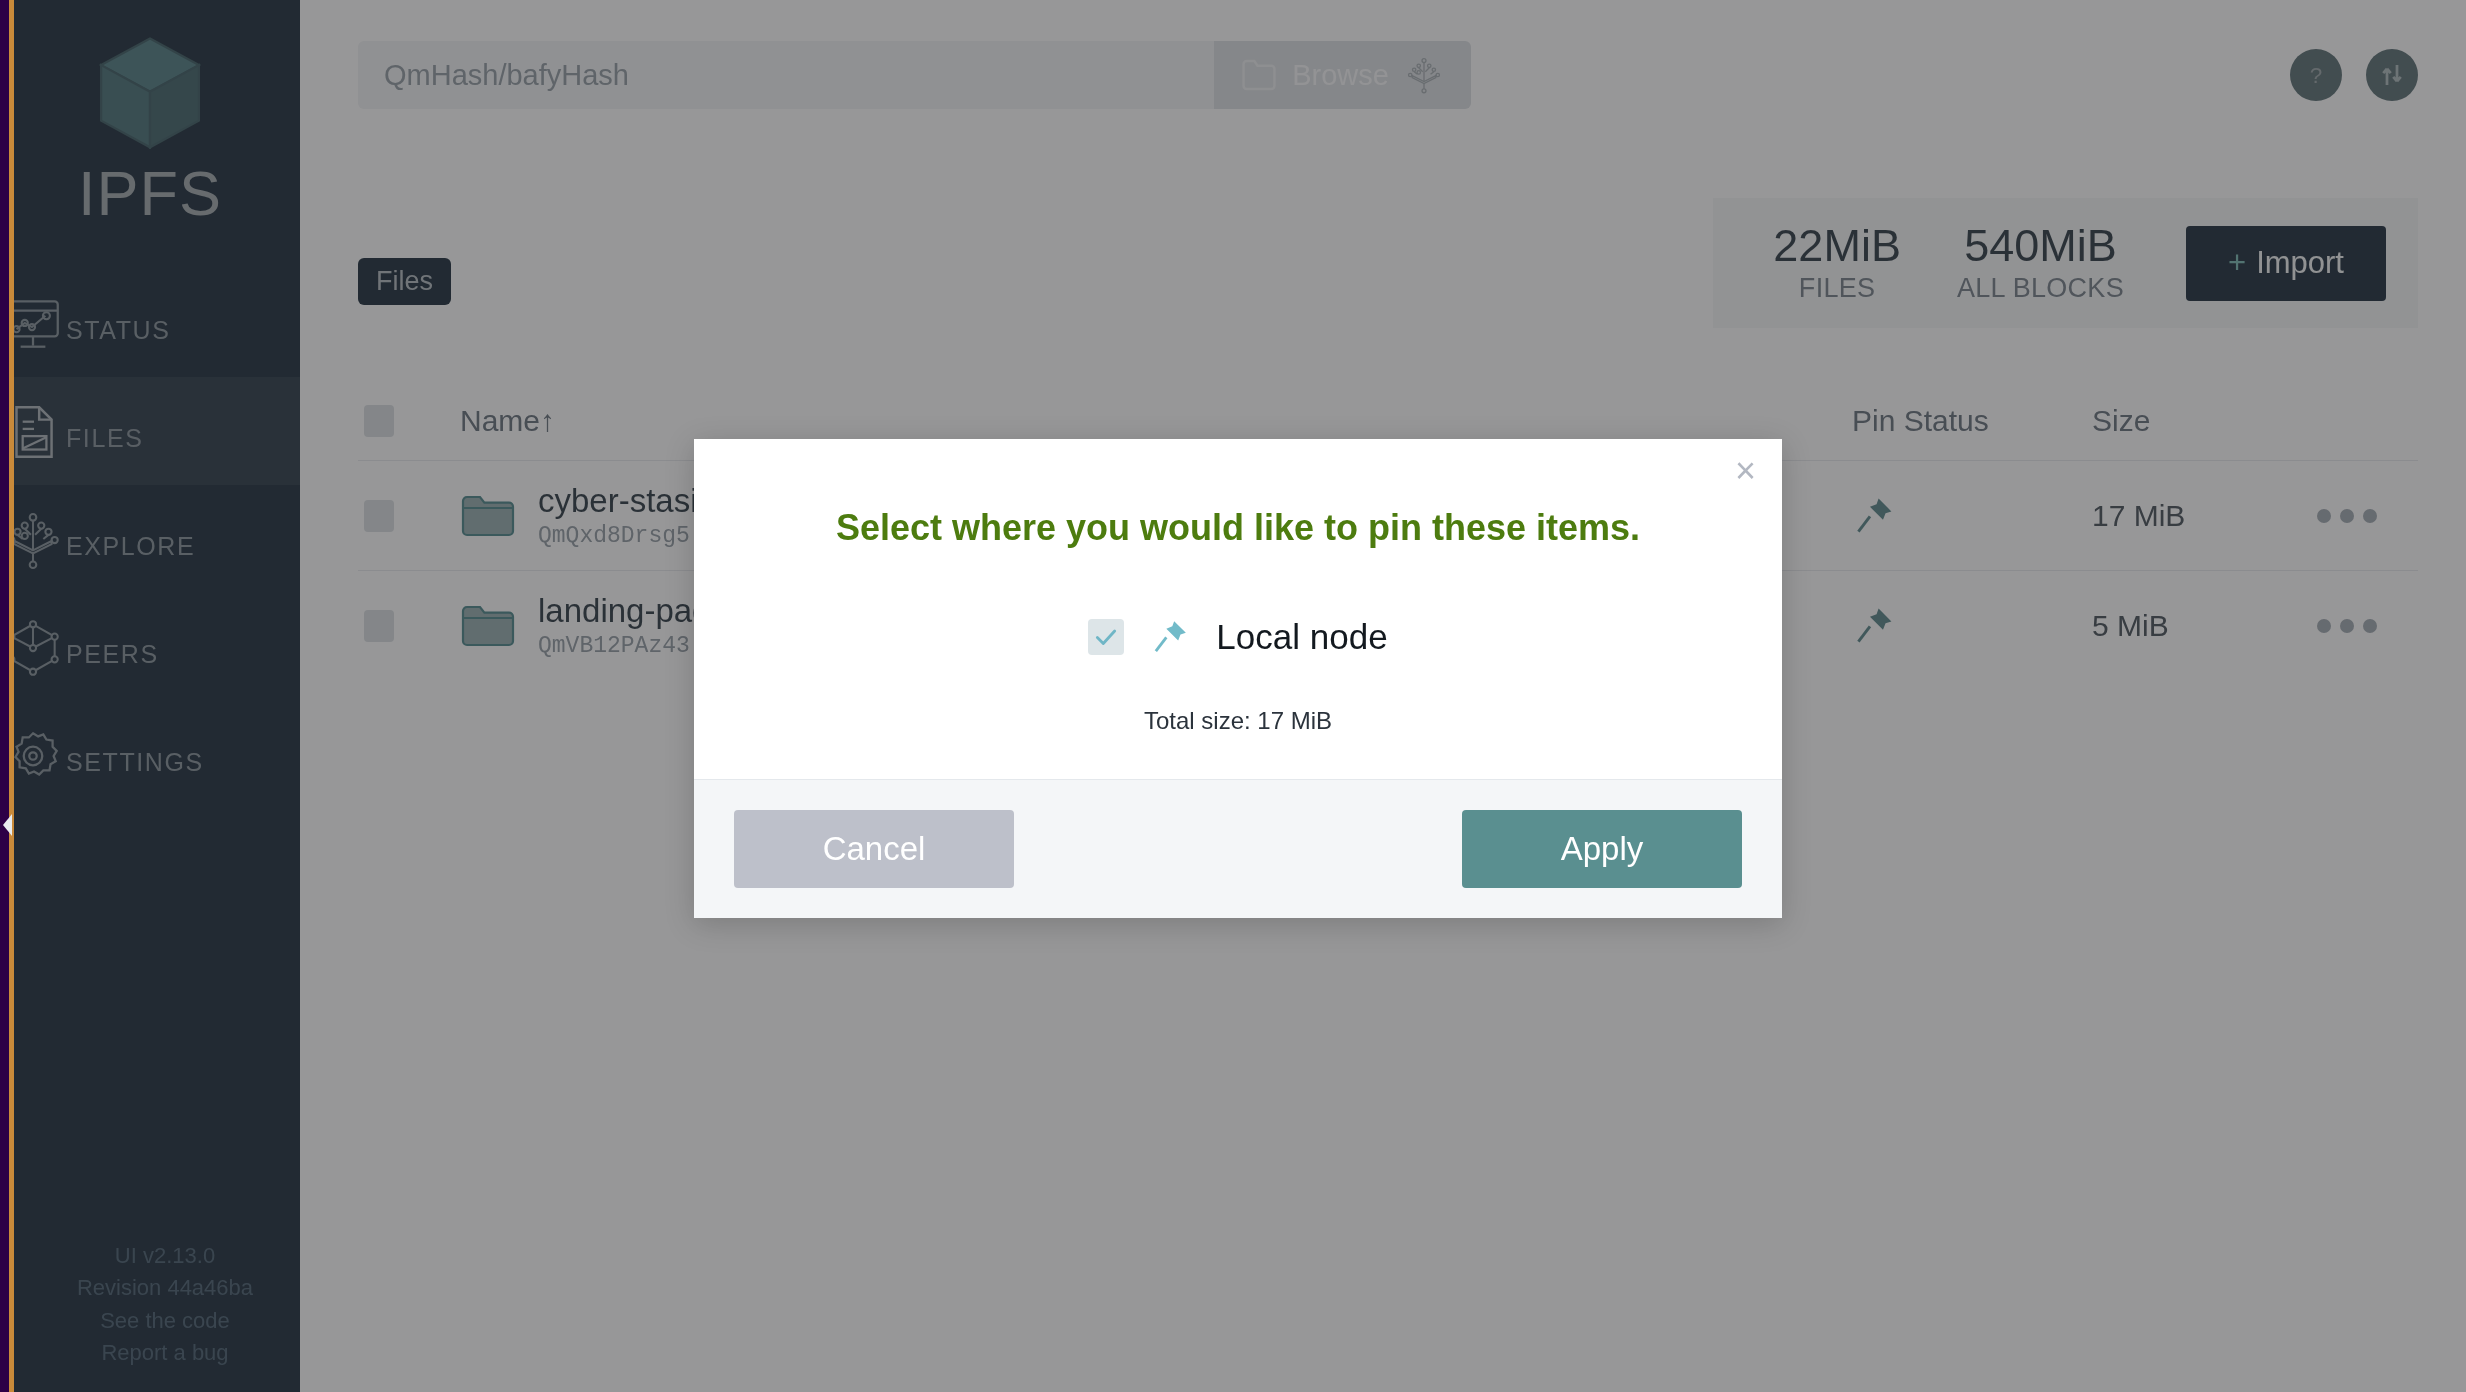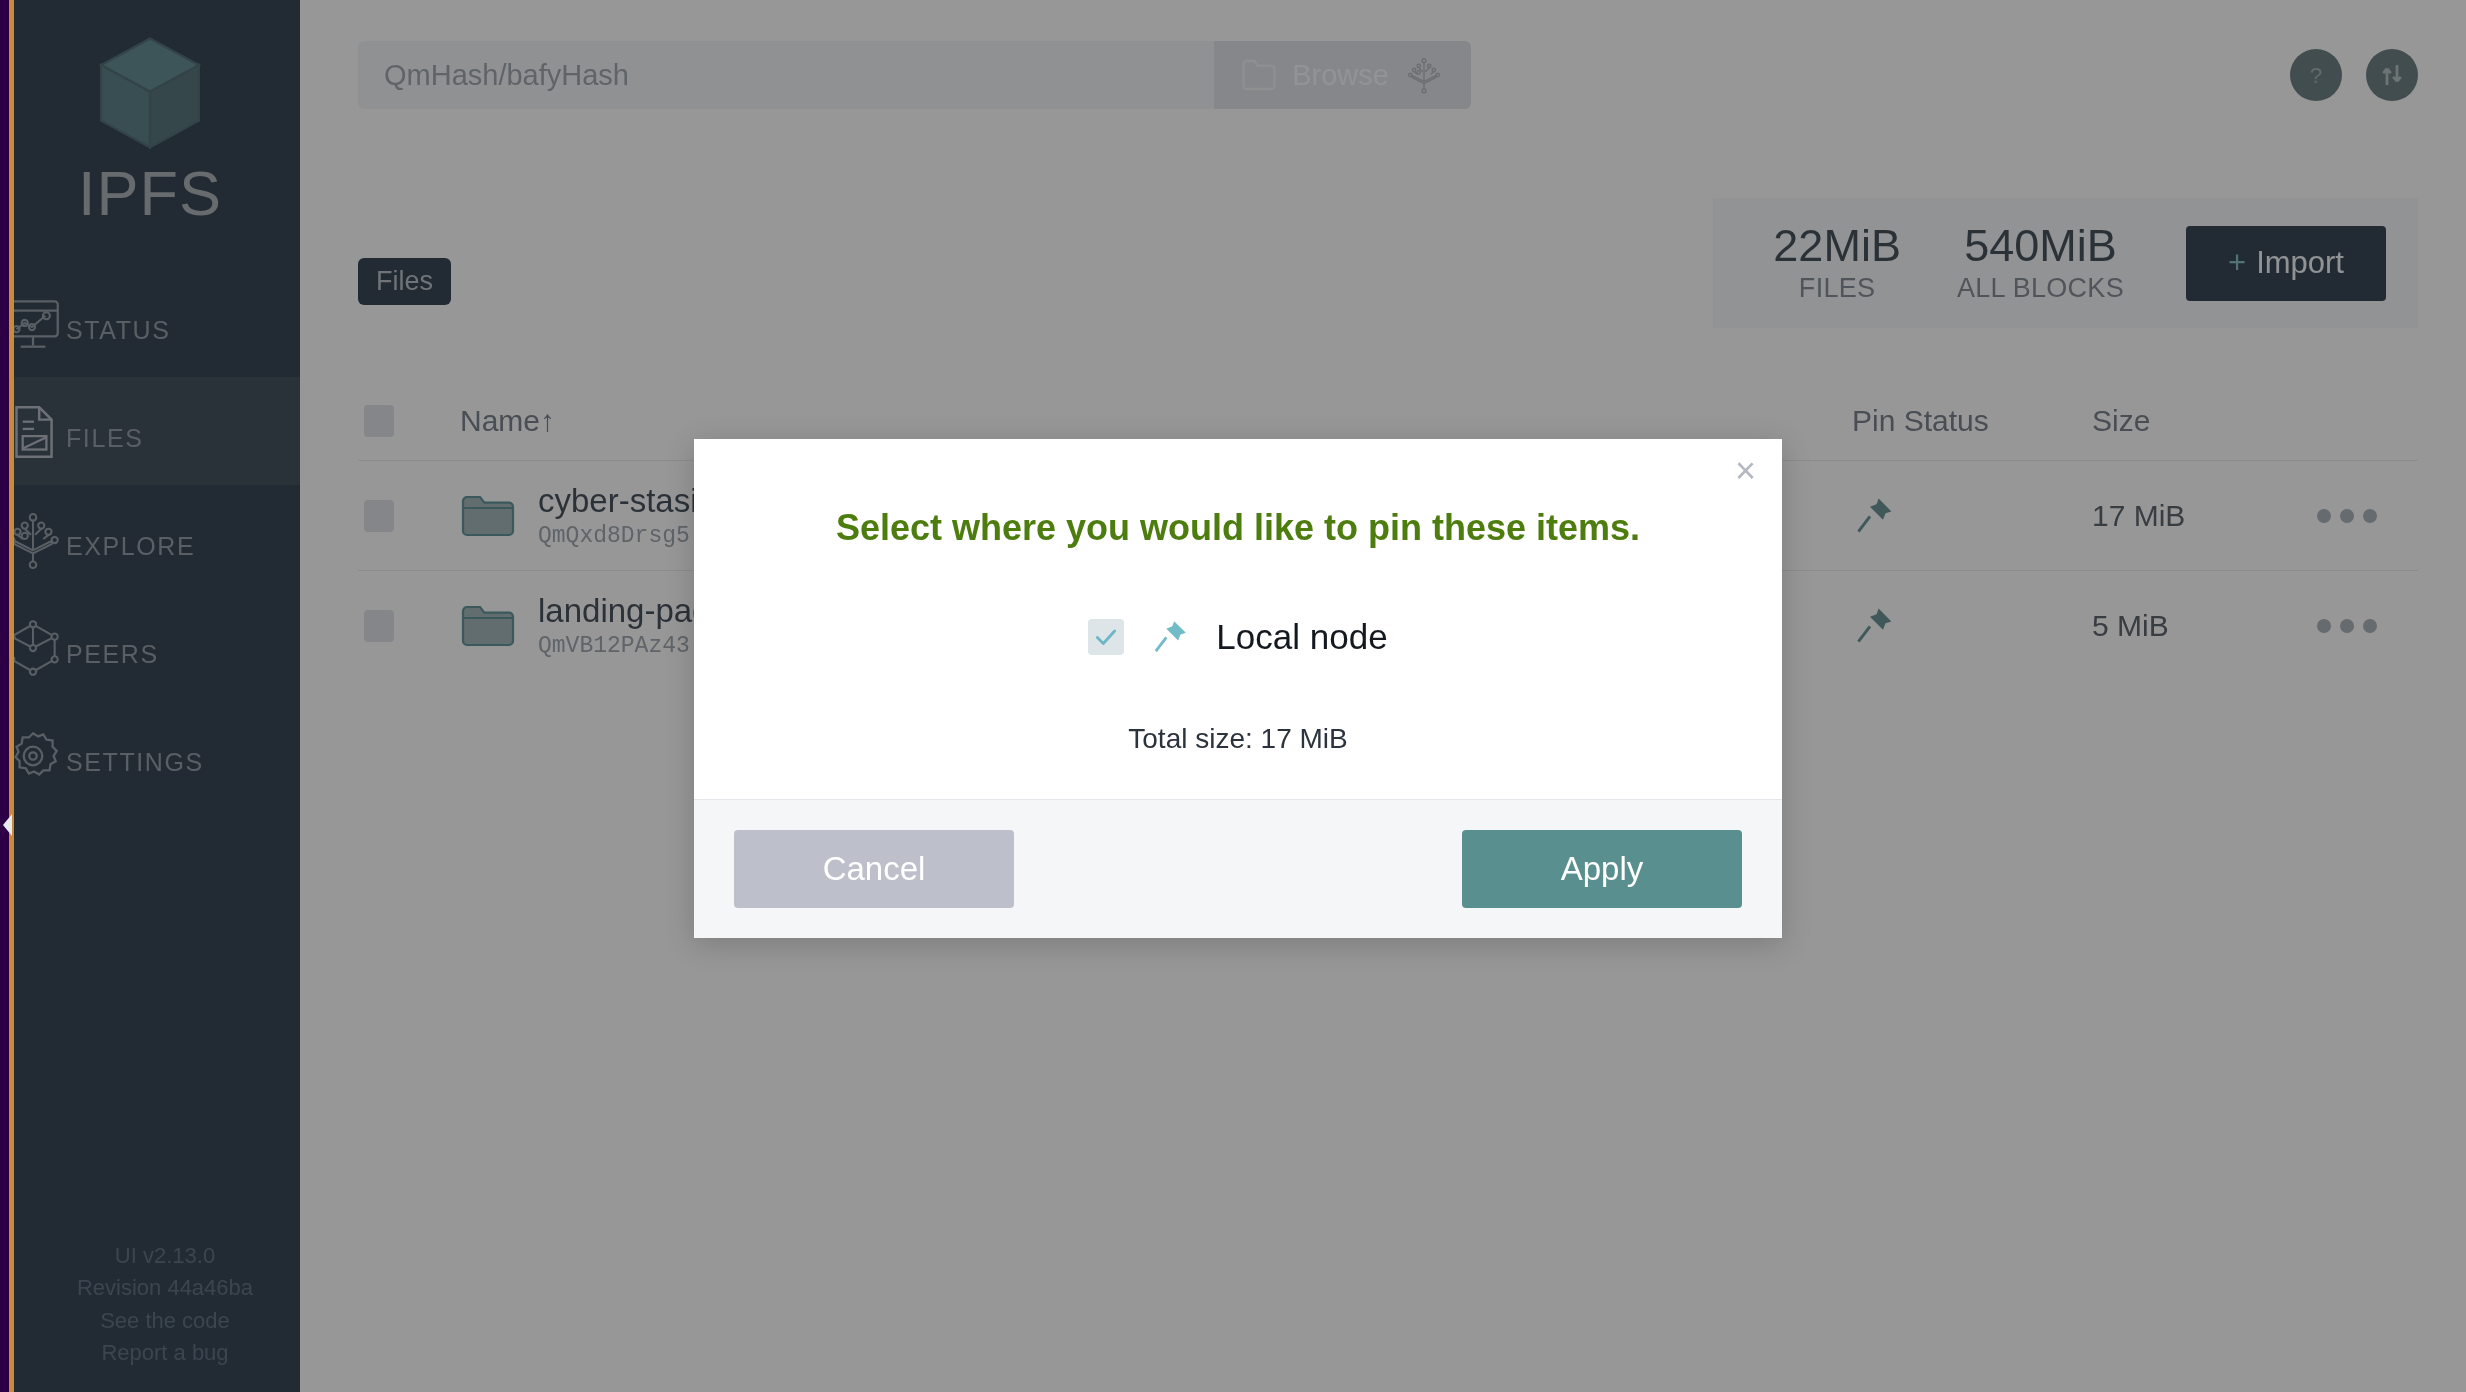--- a/index.html
+++ b/index.html
@@ -223,21 +223,21 @@
     gap: 26px; margin-top: 68px;
   }
   .cb-checked {
     width: 36px; height: 36px; border-radius: 4px;
     background: #dde5e8;
     display: flex; align-items: center; justify-content: center;
     cursor: pointer;
   }
   .pin-opt-label { font-size: 35px; color: #13191f; }
   .total-size {
-    margin-top: 66px; font-size: 28px; color: #2b333c;
+    margin-top: 50px; font-size: 24px; color: #2b333c;
   }
   .modal-footer {
     background: #f4f6f8;
     border-top: 1px solid #e4e8ec;
     padding: 30px 40px;
     display: flex; justify-content: space-between; align-items: center;
   }
   .btn {
     border: none; border-radius: 4px;
     height: 78px; min-width: 280px;

